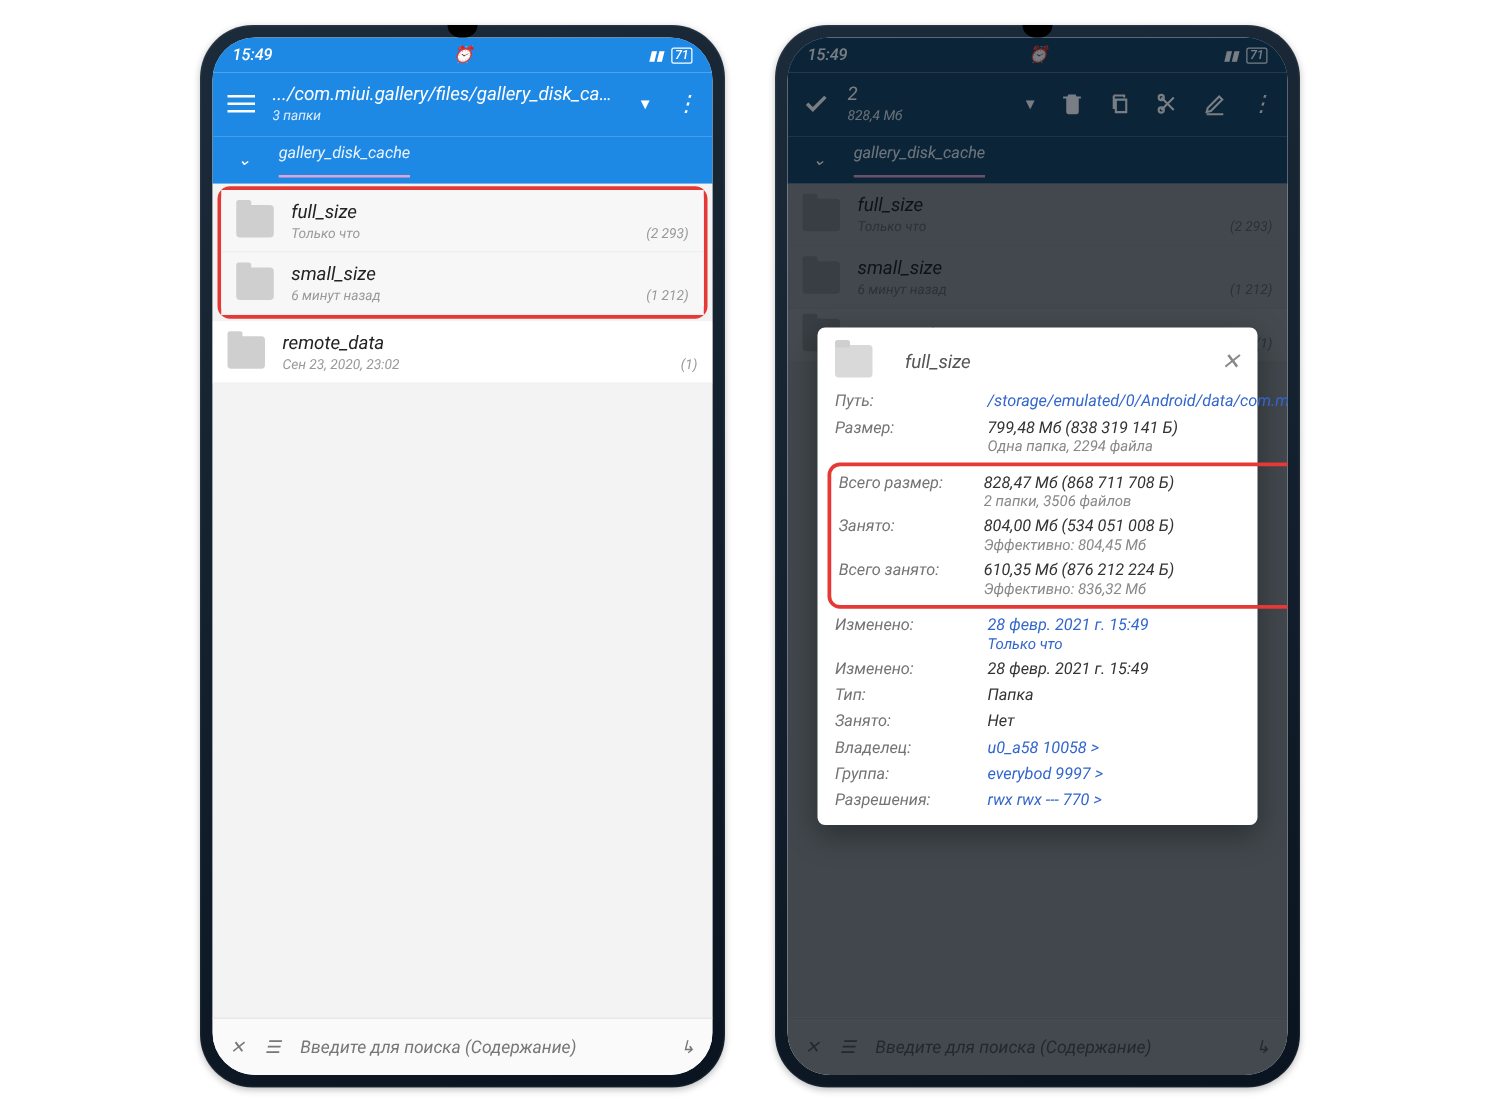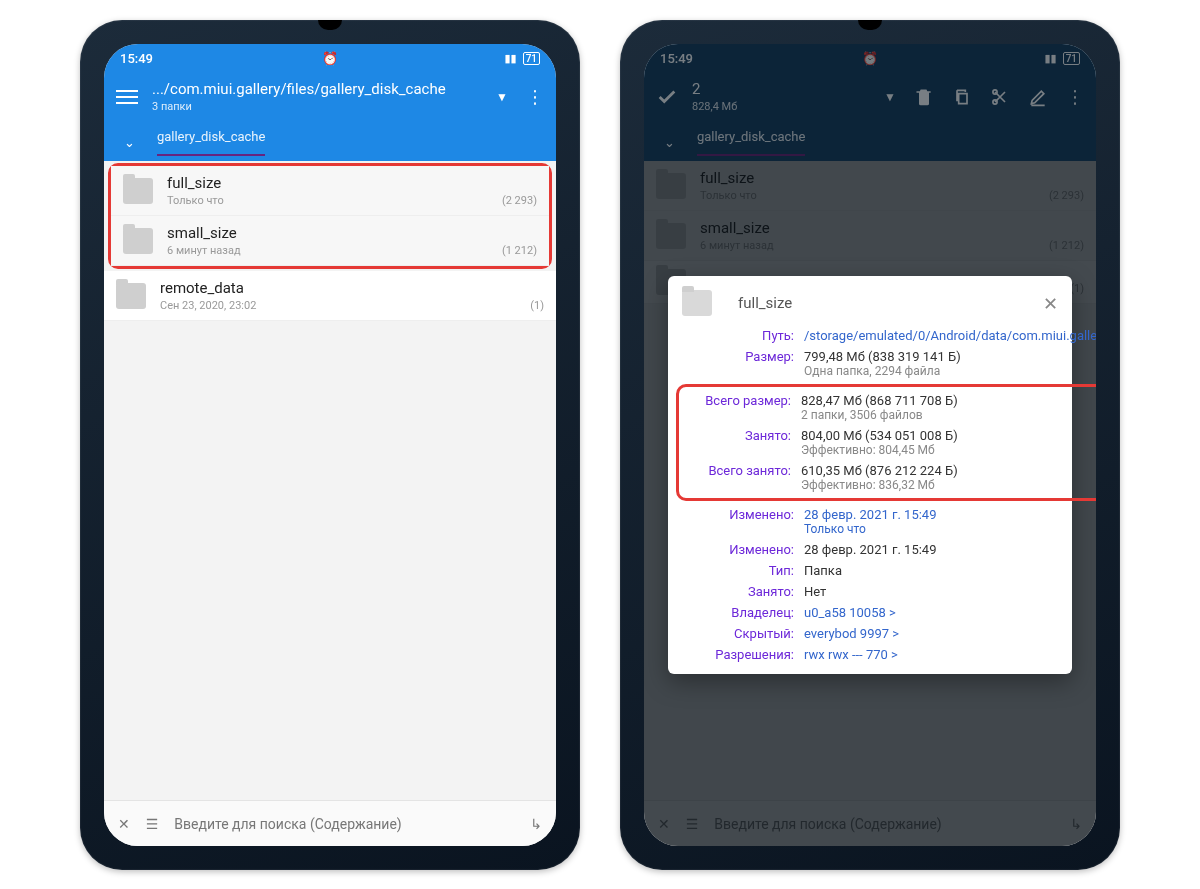--- a/index.html
+++ b/index.html
@@ -5,27 +5,28 @@
   * { box-sizing: border-box; margin: 0; padding: 0; }
   body {
     font-family: -apple-system, BlinkMacSystemFont, "Segoe UI", Roboto, Arial, sans-serif;
     background: #fff;
     display: flex;
     gap: 40px;
     padding: 20px;
     justify-content: center;
   }
   .phone {
-    width: 500px;
+    width: 420px;
     height: 850px;
     border-radius: 42px;
-    padding: 24px;
+    padding: 10px;
     background: linear-gradient(160deg,#1c2b3a,#0a1420);
     box-shadow: 0 2px 6px rgba(0,0,0,.25), inset 0 0 2px rgba(255,255,255,.2);
     position: relative;
+    font-style: italic;
   }
   .phone::before {
     content:"";
     position:absolute; top:0; left:50%; transform:translateX(-50%);
     width:24px; height:10px; background:#000; border-radius:0 0 10px 10px; z-index:30;
   }
   .screen {
     width:100%; height:100%;
     background:#f3f3f3;
     border-radius:34px;
@@ -53,21 +54,21 @@
   .appbar-title .path { font-size:15px; white-space:nowrap; overflow:hidden; text-overflow:ellipsis; }
   .appbar-title .sub { font-size:11px; opacity:.85; margin-top:2px; }
   .appbar-actions { display:flex; gap:18px; align-items:center; }
   .ico { width:20px; height:20px; fill:#fff; color:#fff; }
   
   .tabrow {
     background:#1E88E5; color:#fff;
     display:flex; align-items:center; padding:0 16px 0 20px; height:38px; font-size:13px;
   }
   .tabrow .chev { margin-right:22px; }
-  .tab { padding-bottom:10px; border-bottom:2px solid #701a75; font-size:13px; opacity:.9;}
+  .tab { padding-bottom:10px; border-bottom:2px solid #f9a8d4; font-size:13px; opacity:.9;}
   
   .folderlist { flex:1; background:#f3f3f3; overflow:hidden; }
   .folder-row {
     display:flex; align-items:center; padding:8px 12px;
     background:#fff; border-bottom:1px solid #eee;
   }
   .folder-row.sel { background:#f7f7f7; }
   .fico { width:30px; height:26px; background:#cfcfcf; border-radius:3px; margin-right:14px; position:relative; }
   .fico::before { content:""; position:absolute; top:-4px; left:0; width:12px; height:6px; background:#cfcfcf; border-radius:2px 2px 0 0;}
   .frow-body { flex:1; }
@@ -95,21 +96,21 @@
     position:absolute; left:24px; right:24px; top:232px;
     background:#fff; border-radius:6px; z-index:10;
     padding:14px 14px 12px; font-size:13px; color:#333;
     box-shadow:0 8px 24px rgba(0,0,0,.35);
   }
   .dialog-head { display:flex; align-items:center; gap:12px; margin-bottom:12px;}
   .dialog-head .fico { background:#d9d9d9; }
   .dialog-title { font-size:15px; flex:1; color:#555; }
   .dialog-close { font-size:18px; color:#888; }
   .props { display:grid; grid-template-columns: 112px 1fr; row-gap:6px; column-gap:10px; }
-  .plabel { text-align:right; color:#6d28d9; font-size:13px;}
+  .plabel { color:#737373; font-size:13px;}
   .pval { color:#333; font-size:13px; }
   .pval.link { color:#3366cc; }
   .pval .sub { color:#888; display:block; font-size:12px;}
   .props-highlight {
     border:3px solid #e53935; border-radius:10px; padding:6px 6px;
     grid-column: 1 / span 2;
     display:grid; grid-template-columns:106px 1fr; row-gap:6px; column-gap:10px;
     margin:0 -6px;
   }
 </style>
@@ -299,21 +300,21 @@
 
         <div class="plabel">Тип:</div>
         <div class="pval">Папка</div>
 
         <div class="plabel">Занято:</div>
         <div class="pval">Нет</div>
 
         <div class="plabel">Владелец:</div>
         <div class="pval link">u0_a58  10058  &gt;</div>
 
-        <div class="plabel">Скрытый:</div>
+        <div class="plabel">Группа:</div>
         <div class="pval link">everybod  9997  &gt;</div>
 
         <div class="plabel">Разрешения:</div>
         <div class="pval link">rwx rwx ---  770  &gt;</div>
       </div>
     </div>
   </div>
 </div>
 
 </body></html>

